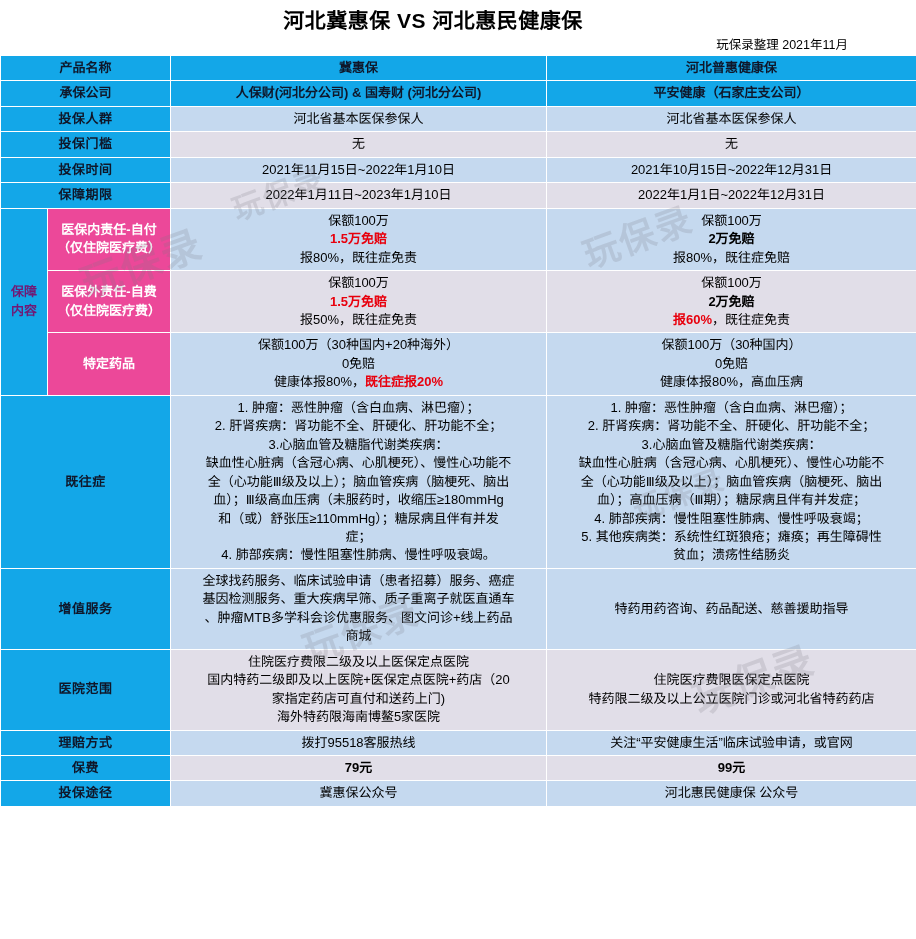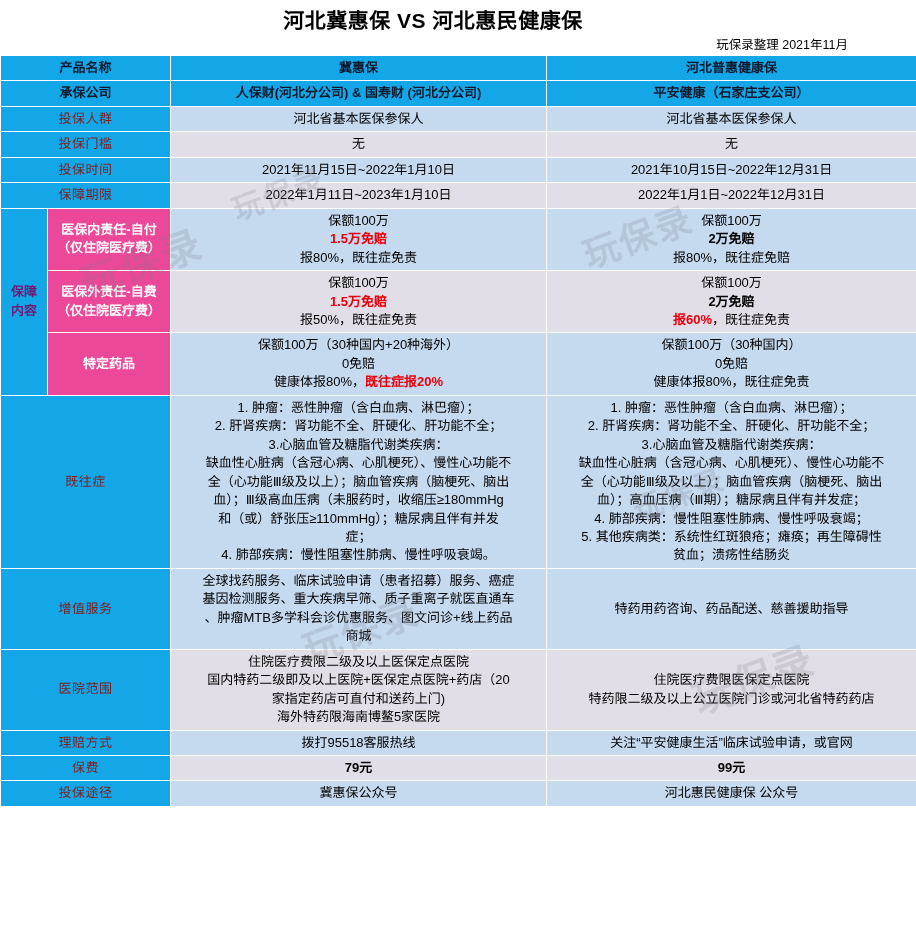--- a/index.html
+++ b/index.html
@@ -67,22 +67,22 @@
     padding: 3px 5px;
     vertical-align: middle;
     text-align: center;
     font-size: 13px;
     line-height: 1.42;
   }
 
   
   td.lbl {
     background: #13a7e8;
-    color: #7f1d1d;
-    font-weight: normal;
+    color: #0f172a;
+    font-weight: bold;
     font-size: 13.5px;
     letter-spacing: 0.5px;
   }
   td.lbl-sub {
     background: #ec4899;
     color: #ffffff;
     font-weight: bold;
     font-size: 13.5px;
     line-height: 1.5;
   }
@@ -236,21 +236,21 @@
           <span class="cellline">特定药品</span>
         </td>
         <td class="blue ml">
           <span class="cellline">保额100万（30种国内+20种海外）</span>
           <span class="cellline">0免赔</span>
           <span class="cellline"><span>健康体报80%，</span><span class="red">既往症报20%</span></span>
         </td>
         <td class="blue ml">
           <span class="cellline">保额100万（30种国内）</span>
           <span class="cellline">0免赔</span>
-          <span class="cellline">健康体报80%，既往症免责</span>
+          <span class="cellline">健康体报80%，高血压病</span>
         </td>
       </tr>
 
       <tr>
         <td class="lbl" colspan="2">既往症</td>
         <td class="blue lefttext">
           <span class="cellline">1. 肿瘤：恶性肿瘤（含白血病、淋巴瘤）；</span>
           <span class="cellline">2. 肝肾疾病：肾功能不全、肝硬化、肝功能不全；</span>
           <span class="cellline">3.心脑血管及糖脂代谢类疾病：</span>
           <span class="cellline">缺血性心脏病（含冠心病、心肌梗死）、慢性心功能不</span>

